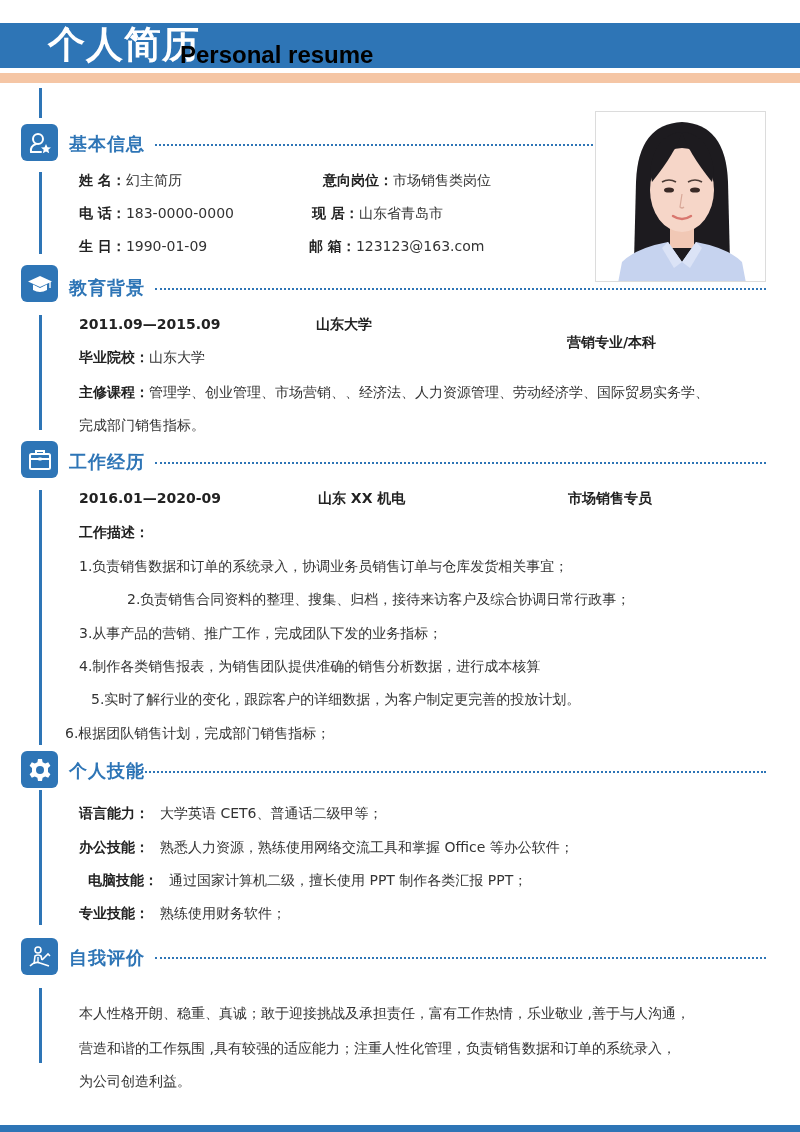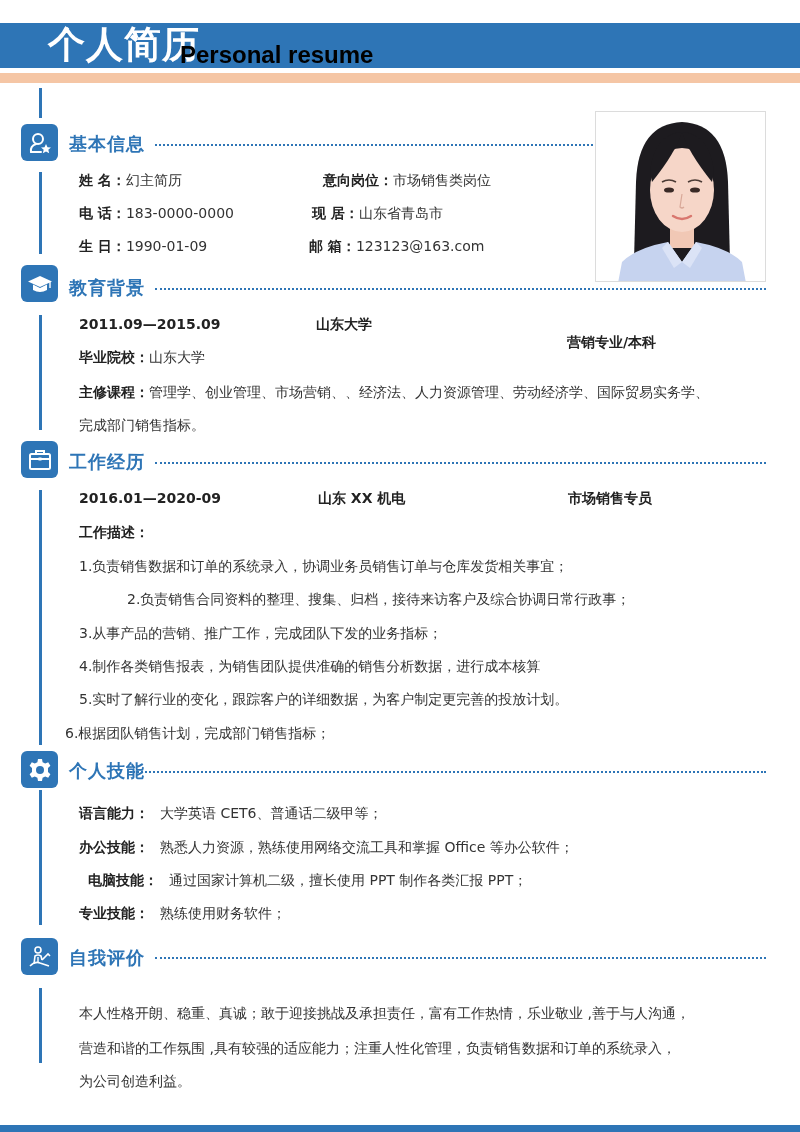--- a/index.html
+++ b/index.html
@@ -130,21 +130,21 @@
 <div class="sec-dots" style="left:155px;top:462px;width:611px;"></div>
 
 <div class="text b" style="left:79px;top:489px;">2016.01—2020-09</div>
 <div class="text b" style="left:318px;top:489px;">山东 XX 机电</div>
 <div class="text b" style="left:568px;top:489px;">市场销售专员</div>
 <div class="text b" style="left:79px;top:523px;">工作描述：</div>
 <div class="text" style="left:79px;top:557px;">1.负责销售数据和订单的系统录入，协调业务员销售订单与仓库发货相关事宜；</div>
 <div class="text" style="left:79px;top:590px;margin-left:48px;">2.负责销售合同资料的整理、搜集、归档，接待来访客户及综合协调日常行政事；</div>
 <div class="text" style="left:79px;top:624px;">3.从事产品的营销、推广工作，完成团队下发的业务指标；</div>
 <div class="text" style="left:79px;top:657px;">4.制作各类销售报表，为销售团队提供准确的销售分析数据，进行成本核算</div>
-<div class="text" style="left:79px;top:690px;">5.实时了解行业的变化，跟踪客户的详细数据，为客户制定更完善的投放计划。</div>
+<div class="text" style="left:91px;top:690px;">5.实时了解行业的变化，跟踪客户的详细数据，为客户制定更完善的投放计划。</div>
 <div class="text" style="left:65px;top:724px;">6.根据团队销售计划，完成部门销售指标；</div>
 
 <div class="sec-icon" style="top:751px;">
   <svg viewBox="0 0 26 26">
     <path d="M11 2 L15 2 L15.6 5.2 L18.2 6.6 L21.2 5.3 L23.4 8.7 L21 11 L21 15 L23.4 17.3 L21.2 20.7 L18.2 19.4 L15.6 20.8 L15 24 L11 24 L10.4 20.8 L7.8 19.4 L4.8 20.7 L2.6 17.3 L5 15 L5 11 L2.6 8.7 L4.8 5.3 L7.8 6.6 L10.4 5.2 Z" fill="#fff"></path>
     <circle cx="13" cy="13" r="4" fill="#2e75b6"></circle>
   </svg>
 </div>
 <div class="sec-title" style="top:759px;">个人技能</div>
 <div class="sec-dots" style="left:130px;top:771px;width:636px;"></div>

